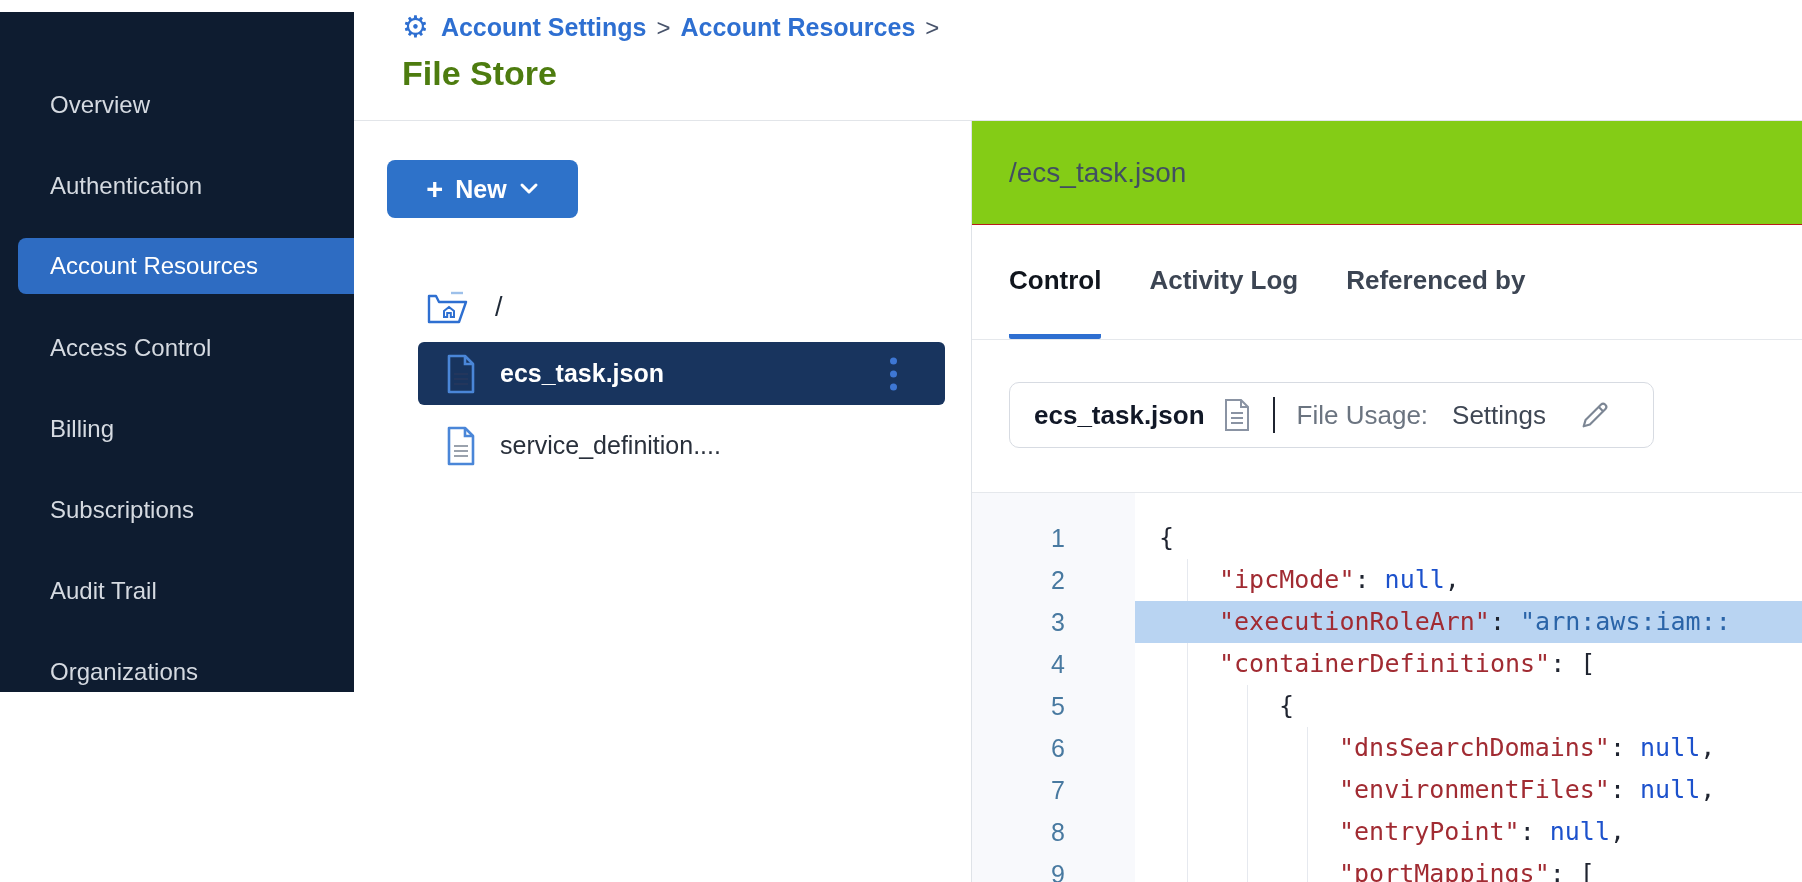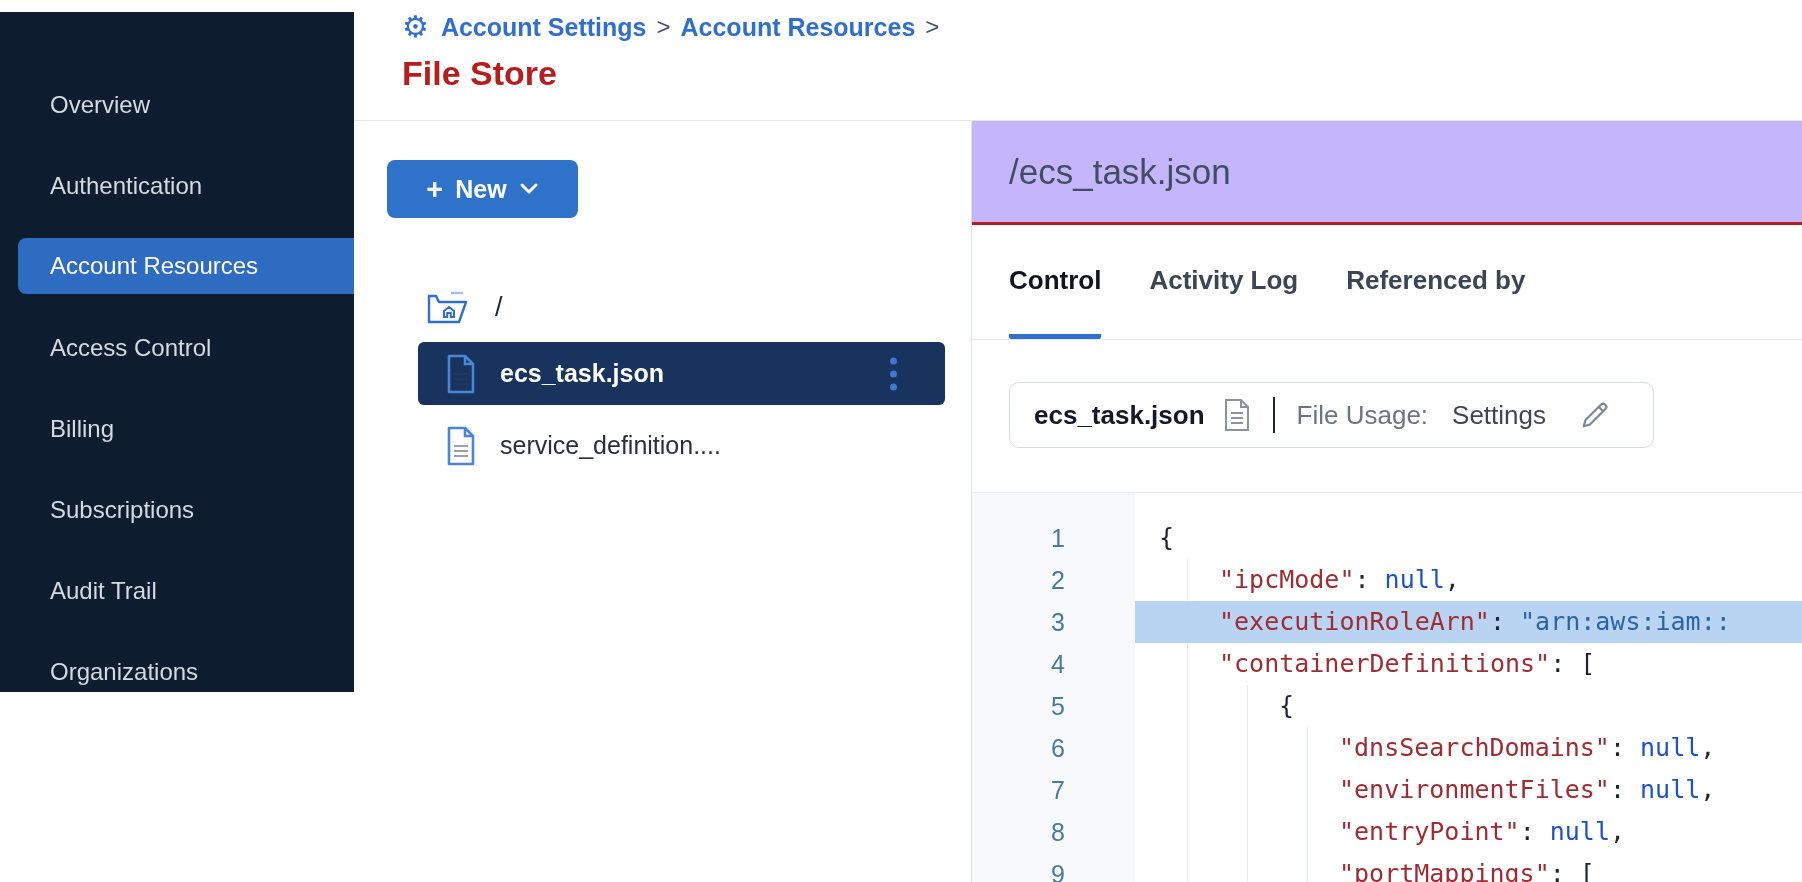--- a/index.html
+++ b/index.html
@@ -15,21 +15,21 @@
   .side-item.active { height:56px; margin:12px 0 13px 18px; padding-left:32px;
                background:#2e6cc2; color:#fff; border-radius:8px 0 0 8px; }
 
   
   .header { position:absolute; left:354px; top:0; width:1448px; height:121px;
             background:#fff; border-bottom:1px solid #e2e5e9; padding:10px 0 0 48px; }
   .crumbs { display:flex; align-items:center; gap:10px; height:34px; }
   .gear { color:#2e6fd1; font-size:30px; line-height:30px; margin-right:2px; }
   .crumb-link { color:#2e6fd1; font-size:25px; font-weight:600; text-decoration:none; cursor:pointer; }
   .crumb-sep { color:#47536b; font-size:24px; font-weight:500; }
-  .page-title { margin-top:10px; font-size:34px; font-weight:700; color:#b91c1c; }
+  .page-title { margin-top:10px; font-size:34px; font-weight:700; color:#4d7c0f; }
 
   
   .file-panel { position:absolute; left:354px; top:121px; width:617px; height:761px; background:#fff; }
   .new-btn { position:absolute; left:33px; top:39px; width:191px; height:58px;
              background:#2e72c9; border:none; border-radius:8px; color:#fff;
              display:flex; align-items:center; justify-content:center; gap:12px;
              font-size:25px; font-weight:700; font-family:inherit; cursor:pointer; }
   .new-btn .plus { font-size:29px; font-weight:600; line-height:1; }
   .tree { position:absolute; left:0; top:160px; width:100%; }
   .folder-row { display:flex; align-items:center; gap:26px; padding-left:73px; height:52px; cursor:pointer; }
@@ -40,23 +40,23 @@
   .file-row .fname { font-size:25px; color:#29303b; font-weight:500; }
   .file-row.selected { background:#18345e; }
   .file-row.selected .fname { color:#fff; font-weight:600; }
   .kebab { position:absolute; right:48px; top:50%; transform:translateY(-50%);
            display:flex; flex-direction:column; gap:6px; cursor:pointer; }
   .kebab i { width:7px; height:7px; border-radius:50%; background:#3e77d4; }
 
   
   .details { position:absolute; left:971px; top:121px; width:831px; height:761px;
              background:#fff; border-left:1px solid #dfe3e8; }
-  .path-band { height:104px; background:#c4b5fd; border-bottom:3px solid #b91c1c;
+  .path-band { height:104px; background:#84cc16; border-bottom:1px solid #b91c1c;
                display:flex; align-items:center; padding-left:37px;
-               font-size:35px; color:#414e61; }
+               font-size:28px; color:#414e61; }
   .tabs { display:flex; gap:48px; padding:40px 0 0 37px; border-bottom:1px solid #e5e8ec; height:115px; }
   .tab { font-size:26px; font-weight:600; color:#3c4553; padding-bottom:16px;
          border-bottom:5px solid transparent; border-radius:0 0 2px 2px; cursor:pointer; }
   .tab.active { font-weight:700; color:#10151d; border-bottom-color:#2e6fd1; }
   .info-box { margin:42px 0 0 37px; width:645px; height:66px; border:1px solid #d7dbe2;
               border-radius:10px; display:flex; align-items:center; gap:18px; padding:0 24px; }
   .info-name { font-size:26px; font-weight:700; color:#111827; }
   .vbar { width:2px; height:36px; background:#1f2430; margin:0 4px; }
   .usage-label { font-size:26px; color:#6b7480; }
   .usage-value { font-size:26px; color:#3f4754; margin-left:6px; }
@@ -92,21 +92,21 @@
       <div class="side-item">Access Control</div>
       <div class="side-item">Billing</div>
       <div class="side-item">Subscriptions</div>
       <div class="side-item">Audit Trail</div>
       <div class="side-item">Organizations</div>
     </nav>
 
   <header class="header">
     <div class="crumbs">
       <span class="gear">⚙</span>
-      <span id="crumb-slot" style="display: flex; gap: 10px; align-items: flex-start;">
+      <span id="crumb-slot" style="display: flex; gap: 10px; align-items: flex-end;">
           <a class="crumb-link">Account Settings</a>
           <span class="crumb-sep">&gt;</span>
           <a class="crumb-link">Account Resources</a>
           <span class="crumb-sep">&gt;</span>
         </span>
     </div>
     <h1 class="page-title">File Store</h1>
   </header>
 
   <section class="file-panel">

